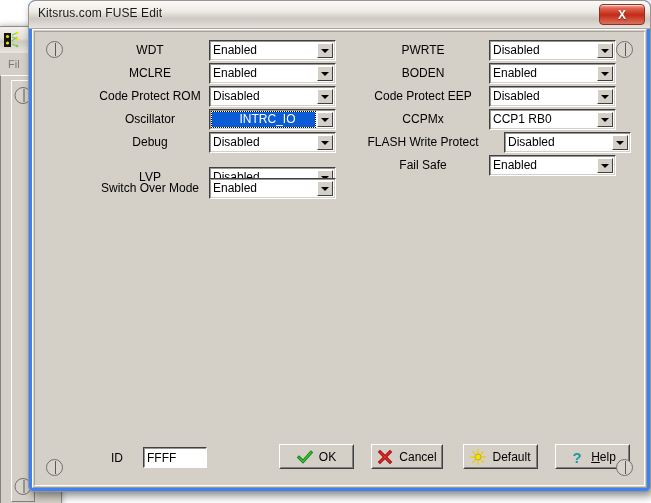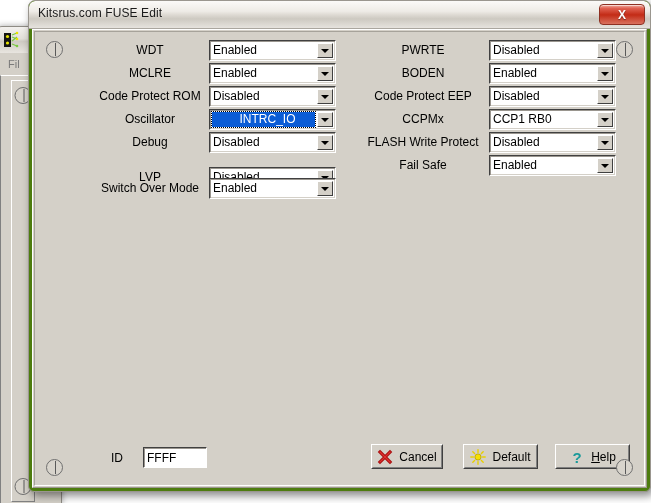--- a/index.html
+++ b/index.html
@@ -89,21 +89,21 @@
     background: #5a5a5a;
   }
 
   
   #dialog {
     position: absolute;
     left: 28px;
     top: 0px;
     width: 623px;
     height: 492px;
-    background: #4d7c0f;
+    background: #3b82f6;
     border-radius: 7px 7px 6px 6px;
     box-shadow: 3px 4px 9px rgba(0,0,0,0.45);
     box-sizing: border-box;
     border: 1px solid #9a968f;
     overflow: hidden;
   }
 
   #titlebar {
     position: absolute;
     left: 0; top: 0;
@@ -465,21 +465,21 @@
       <div class="field-row" style="left:328px; top:79px;">
         <div class="field-label" style="width:124px;">CCPMx</div>
         <div class="combo">
           <div class="combo-text">CCP1 RB0</div>
           <div class="combo-arrow">
               <span class="tri"></span>
             </div>
         </div>
       </div>
 
-      <div class="field-row" style="left:328px; top:102px;">
+      <div class="field-row" style="left:328px; top:102px;gap:15px;">
         <div class="field-label" style="width:124px;">FLASH Write Protect</div>
         <div class="combo">
           <div class="combo-text">Disabled</div>
           <div class="combo-arrow">
               <span class="tri"></span>
             </div>
         </div>
       </div>
 
       <div class="field-row" style="left:328px; top:125px;">
@@ -490,20 +490,28 @@
               <span class="tri"></span>
             </div>
         </div>
       </div>
 
       <div id="id-area">
         <span id="id-label">ID</span>
         <input id="id-input" type="text" value="FFFF" style="">
       </div>
 
+      <div class="dlg-button" id="btn-ok">
+        <div class="inner-bevel"></div>
+        <svg class="btn-icon" viewBox="0 0 16 16">
+          <path d="M2 8.5 L6 12.5 L14 3.5" stroke="#148014" stroke-width="3.2" fill="none" stroke-linecap="square"></path>
+          <path d="M2 8.5 L6 12.5 L14 3.5" stroke="#36c436" stroke-width="1.4" fill="none" stroke-linecap="square"></path>
+        </svg>
+        <span class="btn-label">OK</span>
+      </div>
 
       <div class="dlg-button" id="btn-cancel">
         <div class="inner-bevel"></div>
         <svg class="btn-icon" viewBox="0 0 16 16">
           <path d="M3 3 L13 13 M13 3 L3 13" stroke="#a81010" stroke-width="3.2" stroke-linecap="square"></path>
           <path d="M3 3 L13 13 M13 3 L3 13" stroke="#e03030" stroke-width="1.2" stroke-linecap="square"></path>
         </svg>
         <span class="btn-label">Cancel</span>
       </div>
 

